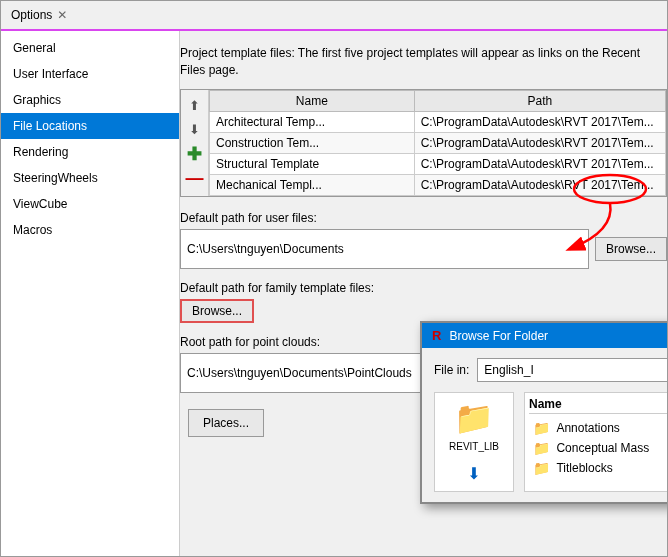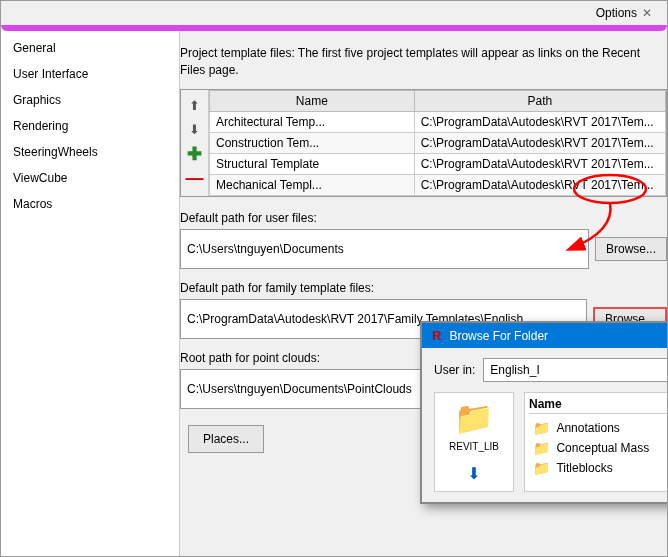--- a/index.html
+++ b/index.html
@@ -22,25 +22,24 @@
       border: 1px solid #999;
       display: flex;
       flex-direction: column;
       box-shadow: 2px 2px 8px rgba(0,0,0,0.3);
     }
 
     .title-bar {
       background: #f0f0f0;
       padding: 6px 10px;
       display: flex;
-      justify-content: flex-end;
-      align-items: center;
-      border-bottom: 6px solid #d946ef;
+      justify-content: flex-start;
+      align-items: center;
+      border-bottom: 2px solid #d946ef;
       height: 30px;
-      border-radius: 6px;
     }
 
     .title-bar-text {
       font-size: 12px;
       color: #000;
     }
 
     .title-bar-close {
       font-size: 12px;
       cursor: pointer;
@@ -348,20 +347,21 @@
     <span class="title-bar-text">Options</span>
     <span class="title-bar-close">✕</span>
   </div>
 
   <div class="content-area">
 
     <div class="sidebar">
       <div class="sidebar-item">General</div>
       <div class="sidebar-item">User Interface</div>
       <div class="sidebar-item">Graphics</div>
+      <div class="sidebar-item active">File Locations</div>
       <div class="sidebar-item">Rendering</div>
       <div class="sidebar-item">SteeringWheels</div>
       <div class="sidebar-item">ViewCube</div>
       <div class="sidebar-item">Macros</div>
     </div>
 
     <div class="main-panel">
       <p class="desc-text">Project template files:  The first five project templates will appear as links on the Recent Files page.</p>
 
       
@@ -408,21 +408,20 @@
         <div class="field-input-row">
           <input type="text" class="text-input" value="C:\Users\tnguyen\Documents" style="">
           <button class="browse-btn">Browse...</button>
         </div>
       </div>
 
       
       <div class="field-row">
         <span class="field-label">Default path for family template files:</span>
         <div class="field-input-row">
-          <input type="text" class="text-input" value="C:\ProgramData\Autodesk\RVT 2017\Family Templates\English_" style="">
           <button class="browse-btn" style="background:#e8e8e8; border: 2px solid #e05050;">Browse...</button>
         </div>
       </div>
 
       
       <div class="field-row">
         <span class="field-label">Root path for point clouds:</span>
         <div class="field-input-row">
           <input type="text" class="text-input" value="C:\Users\tnguyen\Documents\PointClouds" style="">
           <button class="browse-btn">Browse...</button>
@@ -433,21 +432,21 @@
       <button class="places-btn">Places...</button>
 
       
       <div class="folder-dialog">
         <div class="folder-dialog-title">
           <span class="folder-dialog-title-icon" style="color:#c00; font-weight:bold; font-size:13px;">R</span>
           <span>Browse For Folder</span>
         </div>
         <div class="folder-dialog-body">
           <div class="look-in-row">
-            <span class="look-in-label">User in:</span>
+            <span class="look-in-label">File in:</span>
             <div class="look-in-dropdown">
               <span>English_I</span>
 
             </div>
           </div>
           <div class="folder-content">
             <div class="folder-preview">
               <div style="display:flex; flex-direction:column; align-items:center;">
                 <span class="folder-icon-large">📁</span>
                 <span class="folder-name-label">REVIT_LIB</span>

